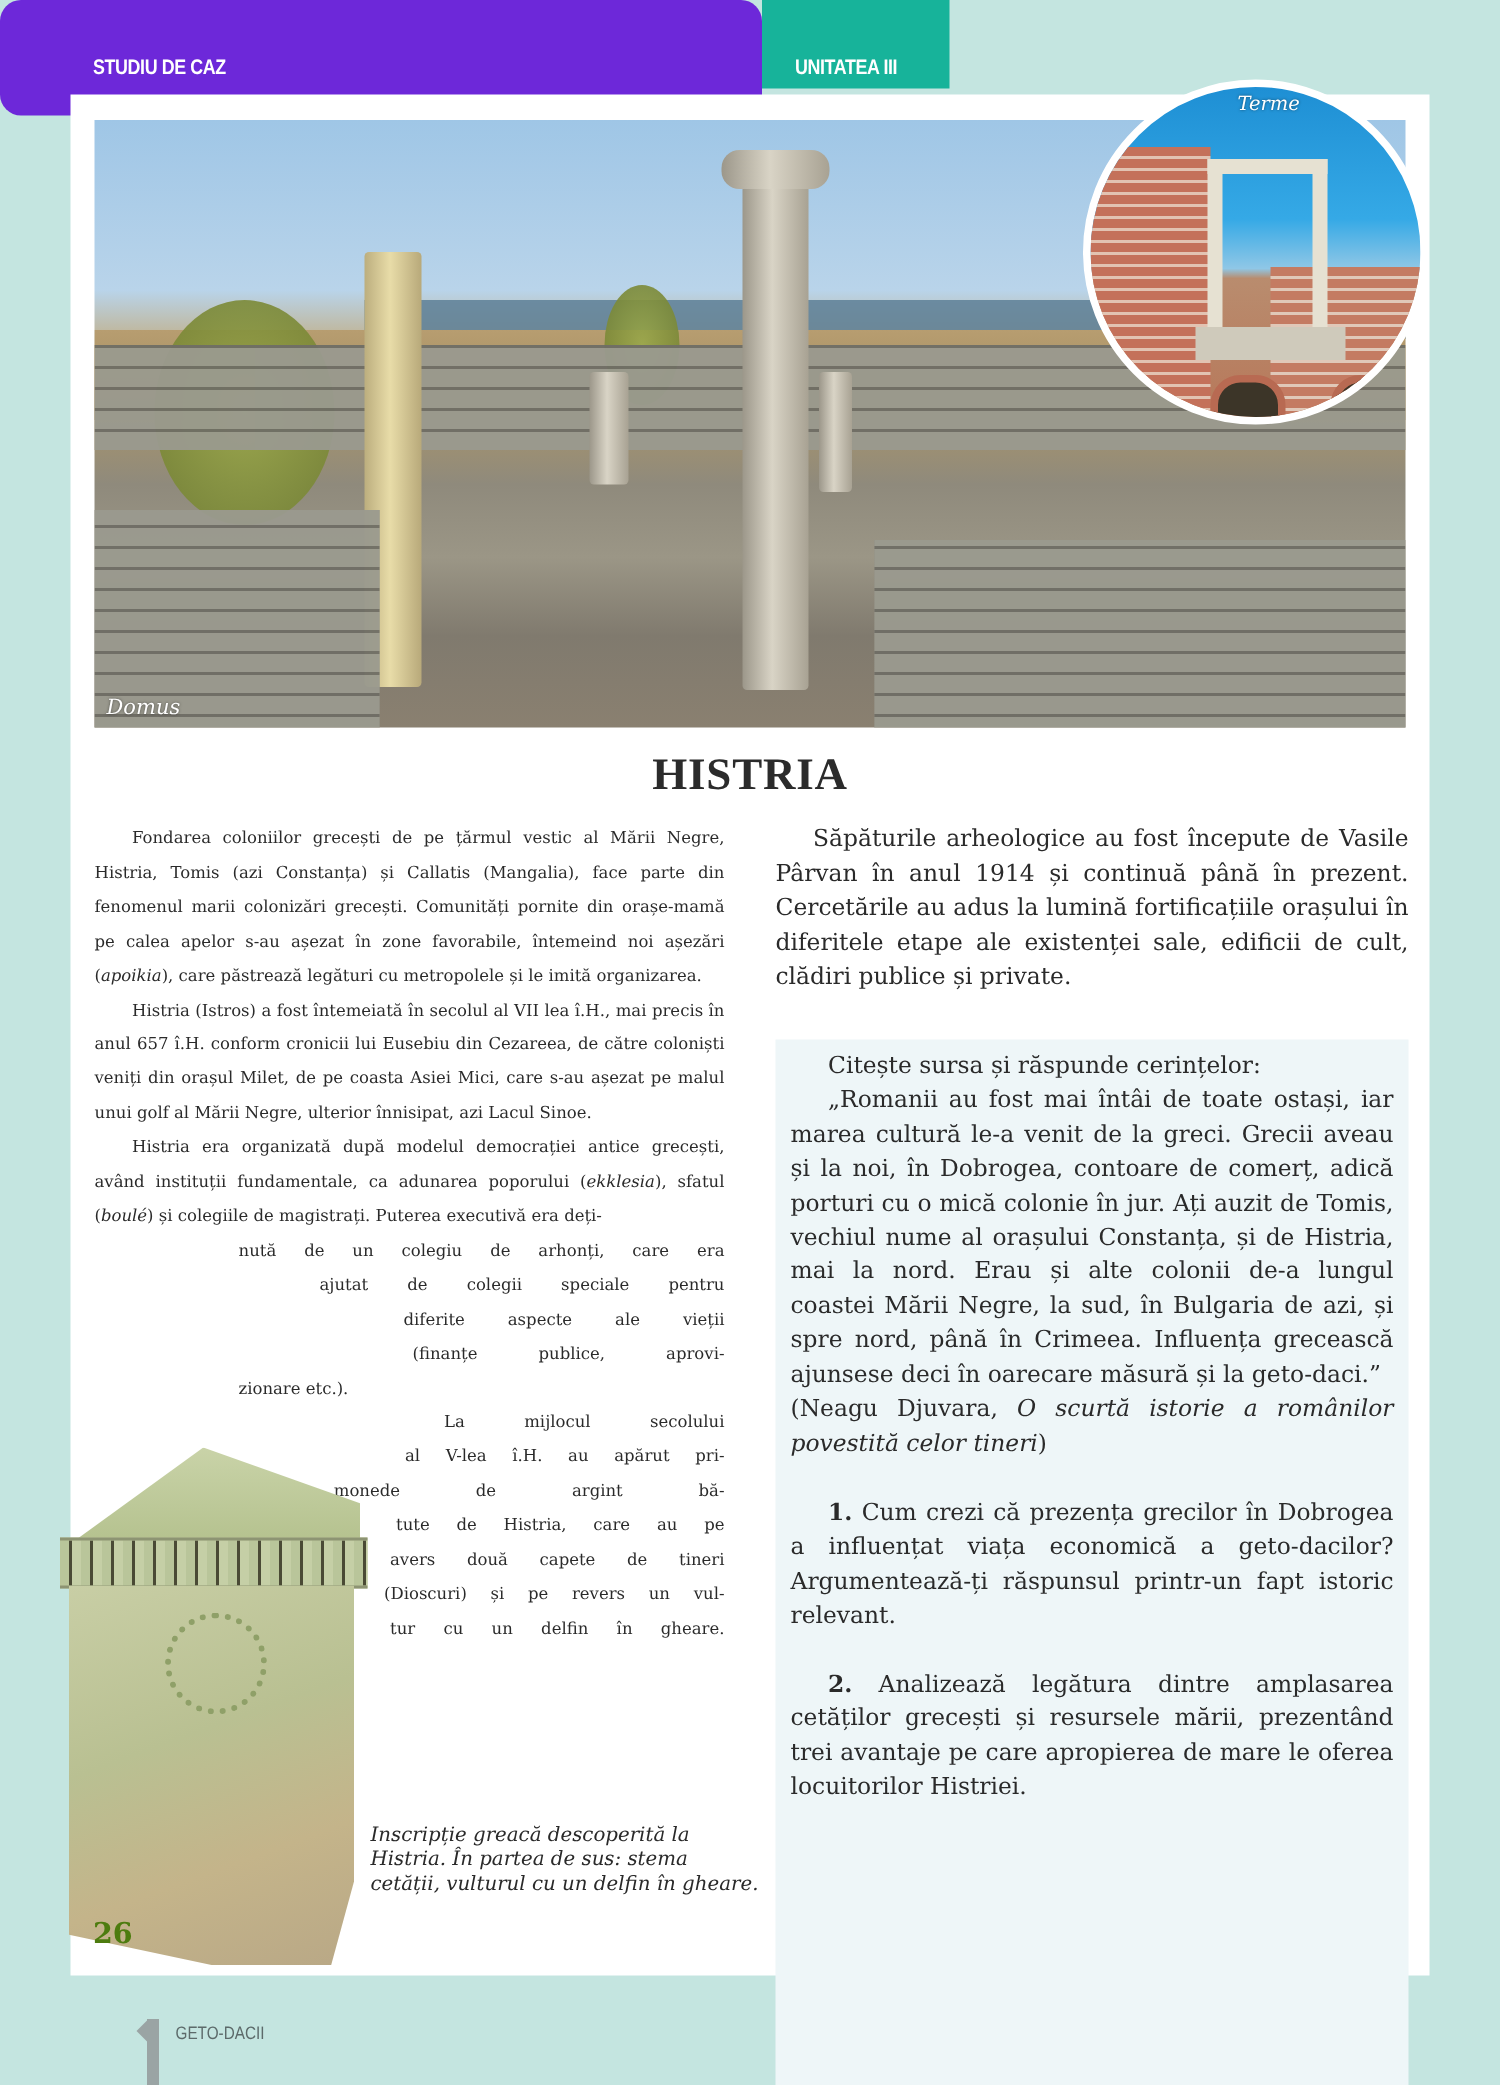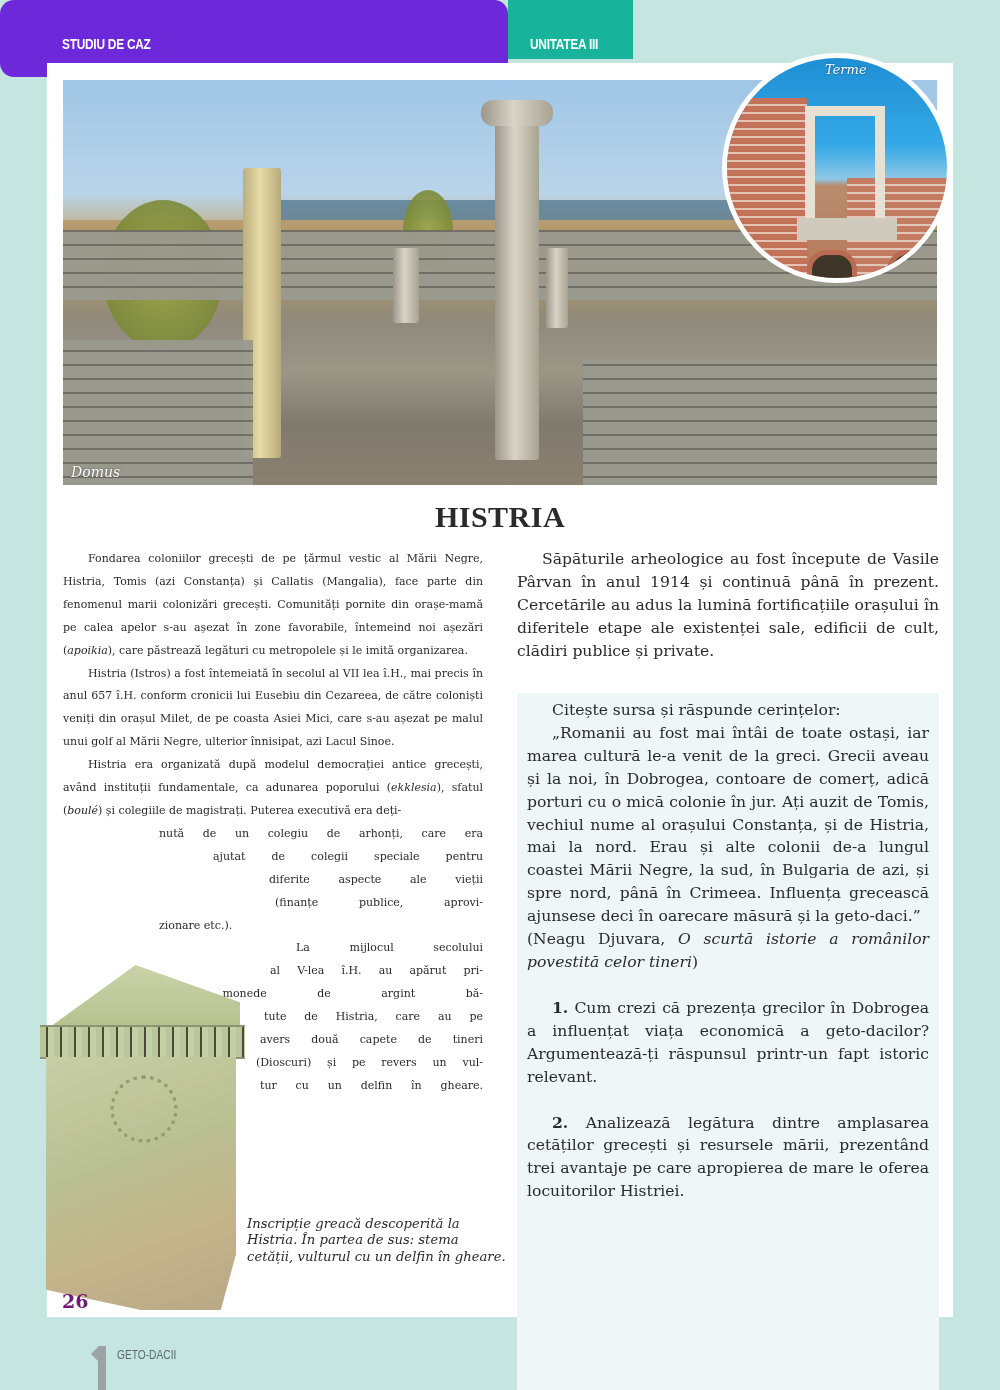--- a/index.html
+++ b/index.html
@@ -98,21 +98,21 @@
     background: linear-gradient(160deg,#c8cea5,#b9c092 40%,#c4b48a 70%,#b9a886);
     clip-path: polygon(0 0, 100% 0, 100% 78%, 92% 100%, 50% 100%, 0 92%);
   }
   .stele .wreath { position:absolute; left:70px; top:110px; width:60px; height:60px; border-radius:50%; border:4px dotted #8fa068; }
   .caption {
     position: absolute; left: 247px; top: 1188px; width: 260px;
     font-style: italic; font-size: 13.2px; line-height: 16.3px; color: #2a2a2a; margin-top: 28px;
   }
   .footer-num {
     position: absolute; left: 62px; top: 1278px; font-family: "DejaVu Serif", serif;
-    font-weight: bold; font-size: 19px; color: #701a75; margin-top: 12px;
+    font-weight: bold; font-size: 19px; color: #4d7c0f;
   }
   .footer-bar { position:absolute; left: 98px; top: 1346px; width: 8px; height: 44px; background:#9aa4a4; }
   .footer-tri { position:absolute; left: 91px; top: 1347px; width:0; height:0;
     border-top: 7px solid transparent; border-bottom: 7px solid transparent; border-right: 7px solid #9aa4a4; }
   .footer-label {
     position: absolute; left: 117px; top: 1348px; font-family: "Liberation Sans", sans-serif;
     font-size: 12px; color: #5c6a6a; transform: scaleX(0.85); transform-origin:left;
   }
 </style>
 </head>

